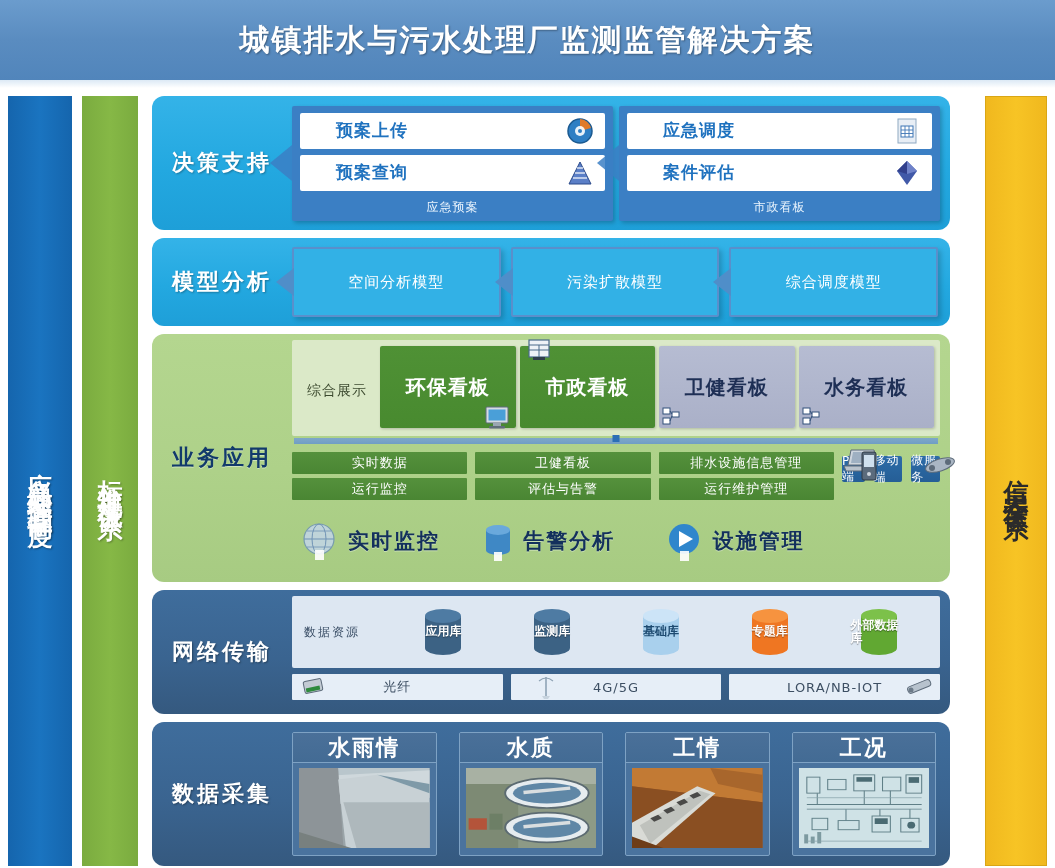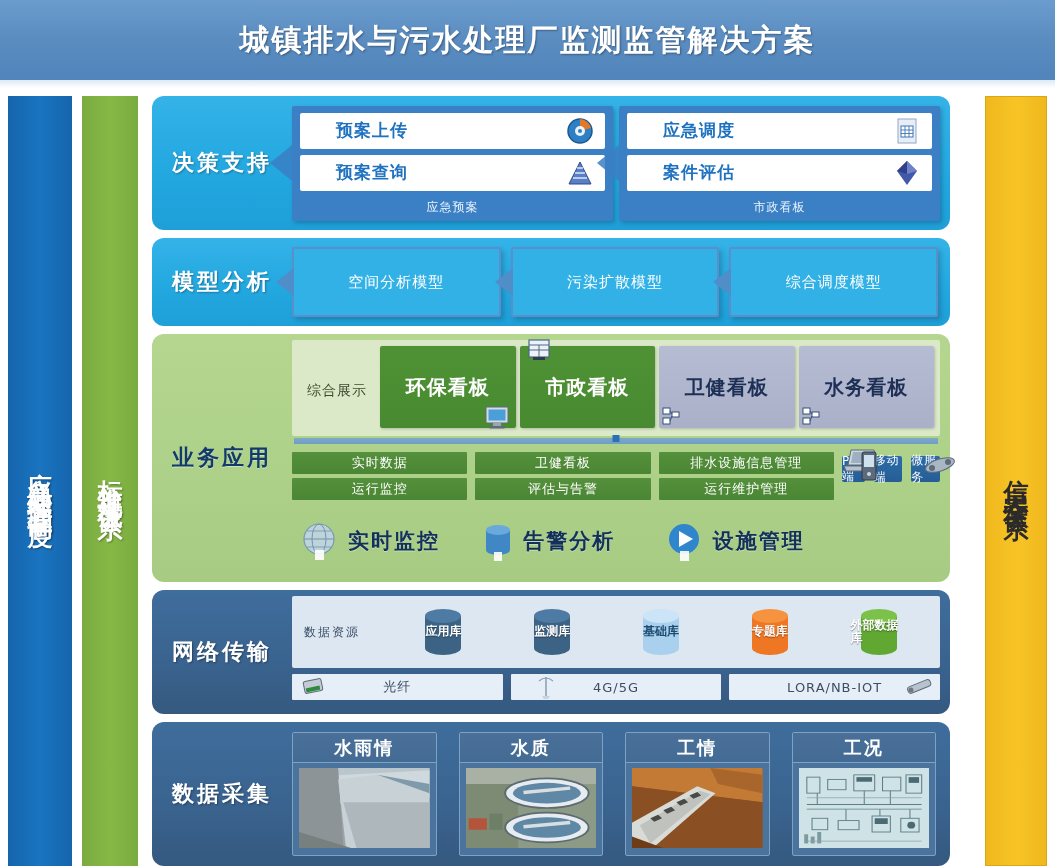--- a/index.html
+++ b/index.html
@@ -250,21 +250,21 @@
     text-shadow:1px 1px 2px rgba(0,0,0,.35);
   }
   .data-cards { flex:1; display:flex; gap:22px; padding:10px 14px 10px 0; }
   .data-card {
     flex:1; display:flex; flex-direction:column;
     border:1px solid #7ea2c4; border-radius:2px; overflow:hidden;
     background:#4a739e;
   }
   .data-card .cap {
     height:30px; display:flex; align-items:center; justify-content:center;
-    color:#ffffff; font-size:18px; font-weight:bold; letter-spacing:2px;
+    color:#ffffff; font-size:22px; font-weight:bold; letter-spacing:2px;
     background: linear-gradient(180deg,#4a7099 0%, #436b94 100%);
     border-bottom:1px solid #7ea2c4;
   }
   .data-card .pic { flex:1; margin:5px 6px 7px 6px; position:relative; overflow:hidden; }
 
   svg { display:block; }
 </style>
 </head>
 <body>
 

